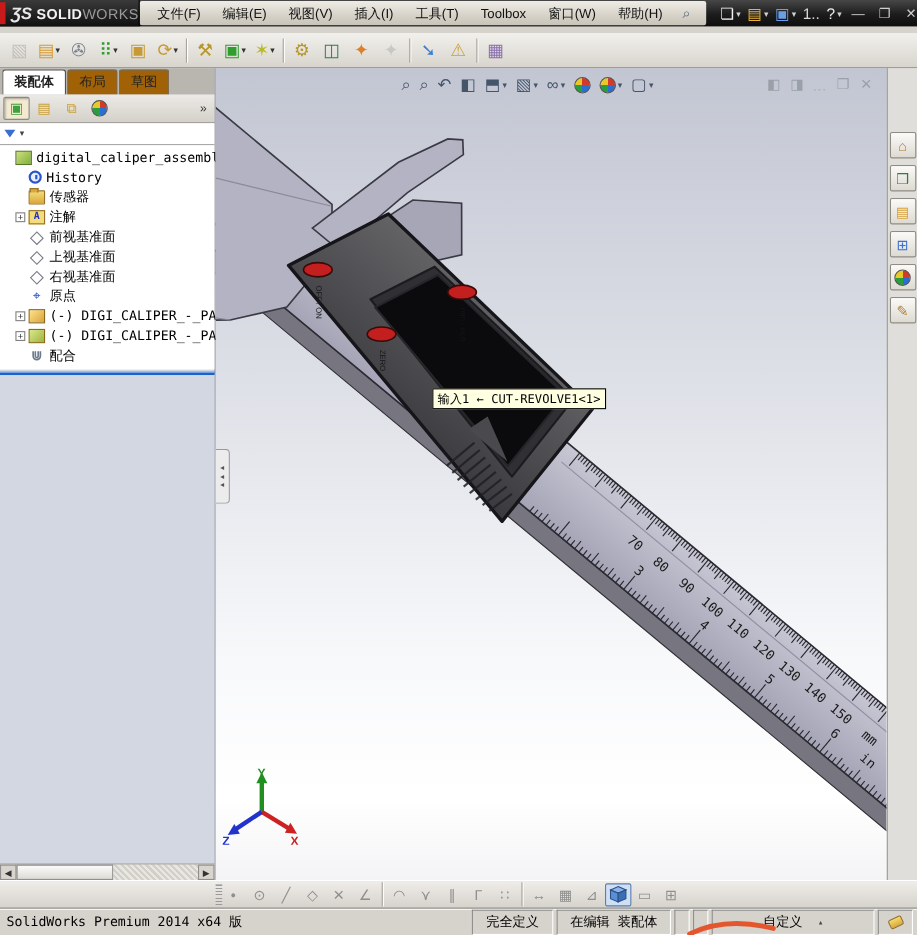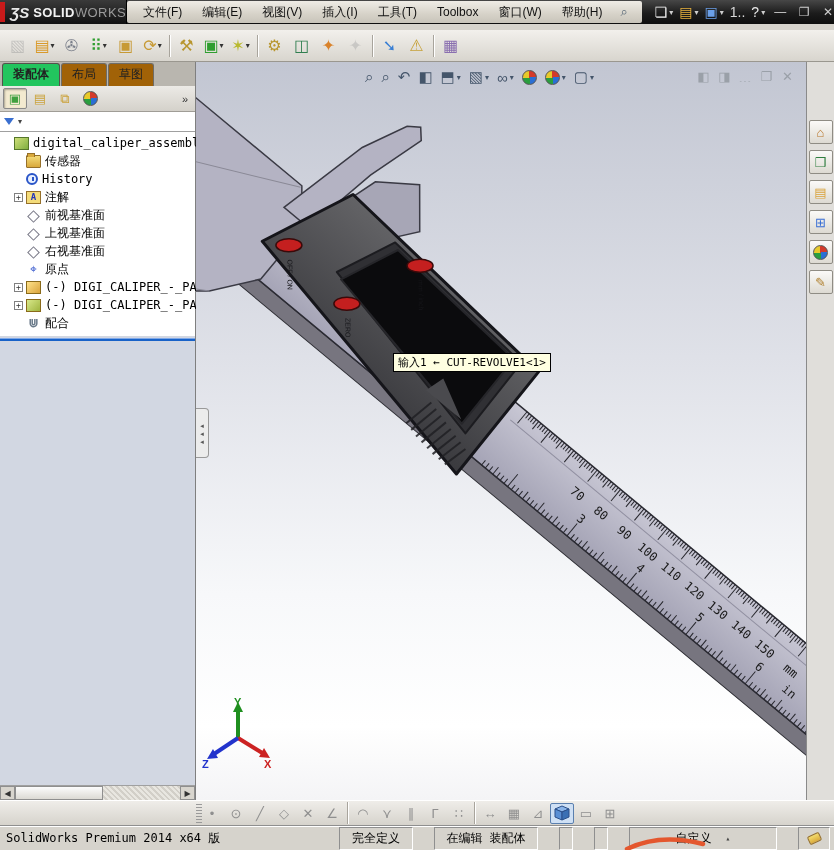--- a/index.html
+++ b/index.html
@@ -35,21 +35,21 @@
   .tbtn .caret{color:#333;margin-left:1px}
   .tsep{width:1px;height:22px;background:#a8a49c;margin:0 3px;box-shadow:1px 0 0 #fff}
   
   #main{position:absolute;left:0;top:62px;width:834px;height:738px;display:flex}
   
   #leftpanel{width:196px;height:738px;background:#d2d7e2;border-right:1px solid #7f7f7f;
     display:flex;flex-direction:column;position:relative}
   #paneltabs{height:24px;background:#b9b6af;display:flex;align-items:flex-end;padding:2px 2px 0}
   .ptab{font-size:12px;padding:2px 10px 3px;border:1px solid #6f6c66;border-bottom:none;
     border-radius:3px 3px 0 0;background:#a16207;margin-right:1px;color:#222}
-  .ptab.active{background:#22c55e;font-weight:bold;border-color:#55524c;position:relative;top:0px}
+  .ptab.active{background:#ffffff;font-weight:bold;border-color:#55524c;position:relative;top:0px}
   #fmbar{height:26px;background:linear-gradient(#eceae6,#d4d1ca);border-bottom:1px solid #a09d96;
     display:flex;align-items:center;padding:0 3px}
   .fmbtn{width:24px;height:21px;display:flex;align-items:center;justify-content:center;
     font-size:13px;border:1px solid transparent;margin-right:1px}
   .fmbtn.pressed{background:#f3ead0;border:1px solid #8a8a8a;border-radius:2px;
     box-shadow:inset 1px 1px 2px rgba(0,0,0,.3)}
   #fmmore{margin-left:auto;font-size:11px;color:#333;padding-right:4px}
   #filterrow{height:20px;background:#fff;border-bottom:1px solid #a0a0a0;display:flex;
     align-items:center;padding:0 4px}
   .funnel{width:0;height:0;border-left:5px solid transparent;border-right:5px solid transparent;
@@ -114,21 +114,21 @@
     background:repeating-linear-gradient(#9a9a9a 0 1px,transparent 1px 3px)}
   .bbtn{width:24px;height:21px;display:flex;align-items:center;justify-content:center;
     font-size:13px;color:#8f8f8f}
   .bbtn.activecube{background:#cfe0f4;border:1px solid #5a7fae;border-radius:2px}
   
   #statusbar{position:absolute;left:0;top:825px;width:834px;height:25px;background:#d6d3cc;
     border-top:1px solid #8f8f8f;box-shadow:inset 0 1px 0 #fff;display:flex;align-items:center;
     font-family:"DejaVu Sans Mono",monospace;font-size:12px;color:#000;padding:0 4px}
   #statusleft{flex:1;padding-left:2px}
   .scell{height:23px;border:1px solid;border-color:#8f8f8f #fff #fff #8f8f8f;
-    display:flex;align-items:center;justify-content:center;margin-left:21px;padding:0 6px;white-space:nowrap}
+    display:flex;align-items:center;justify-content:center;margin-left:3px;padding:0 6px;white-space:nowrap}
   #arrowsvg{position:absolute;left:615px;top:6px;pointer-events:none}
   .tagicon{width:13px;height:9px;background:linear-gradient(#f4dc6a,#d9a93c);
     border:1px solid #96702a;border-radius:2px;transform:rotate(-25deg)}
 </style>
 </head>
 <body>
 
 <div id="titlebar">
   <div id="logo">
     <span class="redbar"></span>
@@ -263,28 +263,28 @@
     </div>
     <div id="tree">
         <div class="trow">
           <div class="noexp"></div>
           <div class="ticon ti-assembly"></div>
           <span>digital_caliper_assembly_asm</span>
         </div>
         <div class="trow">
           <div class="ind"></div>
           <div class="noexp"></div>
+          <div class="ticon ti-history"></div>
+          <span>History</span>
+        </div>
+        <div class="trow">
+          <div class="ind"></div>
+          <div class="noexp"></div>
           <div class="ticon ti-folder"></div>
           <span>传感器</span>
-        </div>
-        <div class="trow">
-          <div class="ind"></div>
-          <div class="noexp"></div>
-          <div class="ticon ti-history"></div>
-          <span>History</span>
         </div>
         <div class="trow">
           <div class="ind"></div>
           <div class="exp">+</div>
           <div class="ticon ti-annot">A</div>
           <span>注解</span>
         </div>
         <div class="trow">
           <div class="ind"></div>
           <div class="noexp"></div>

